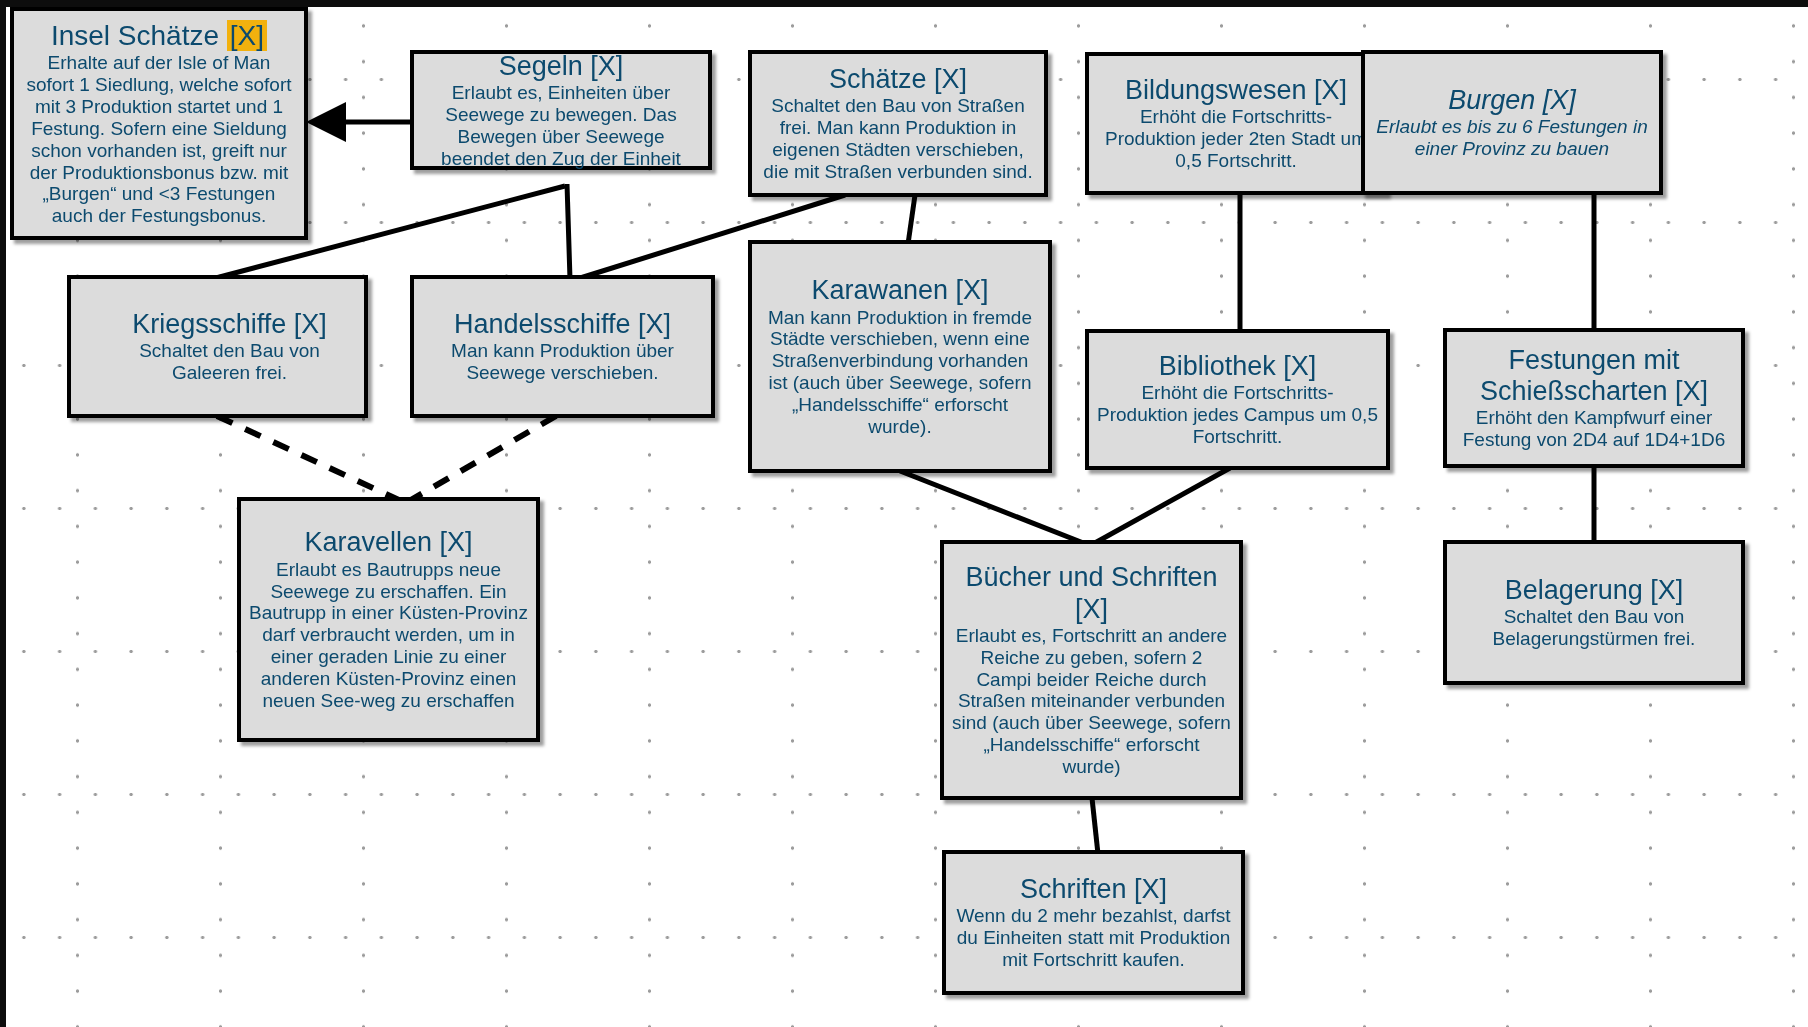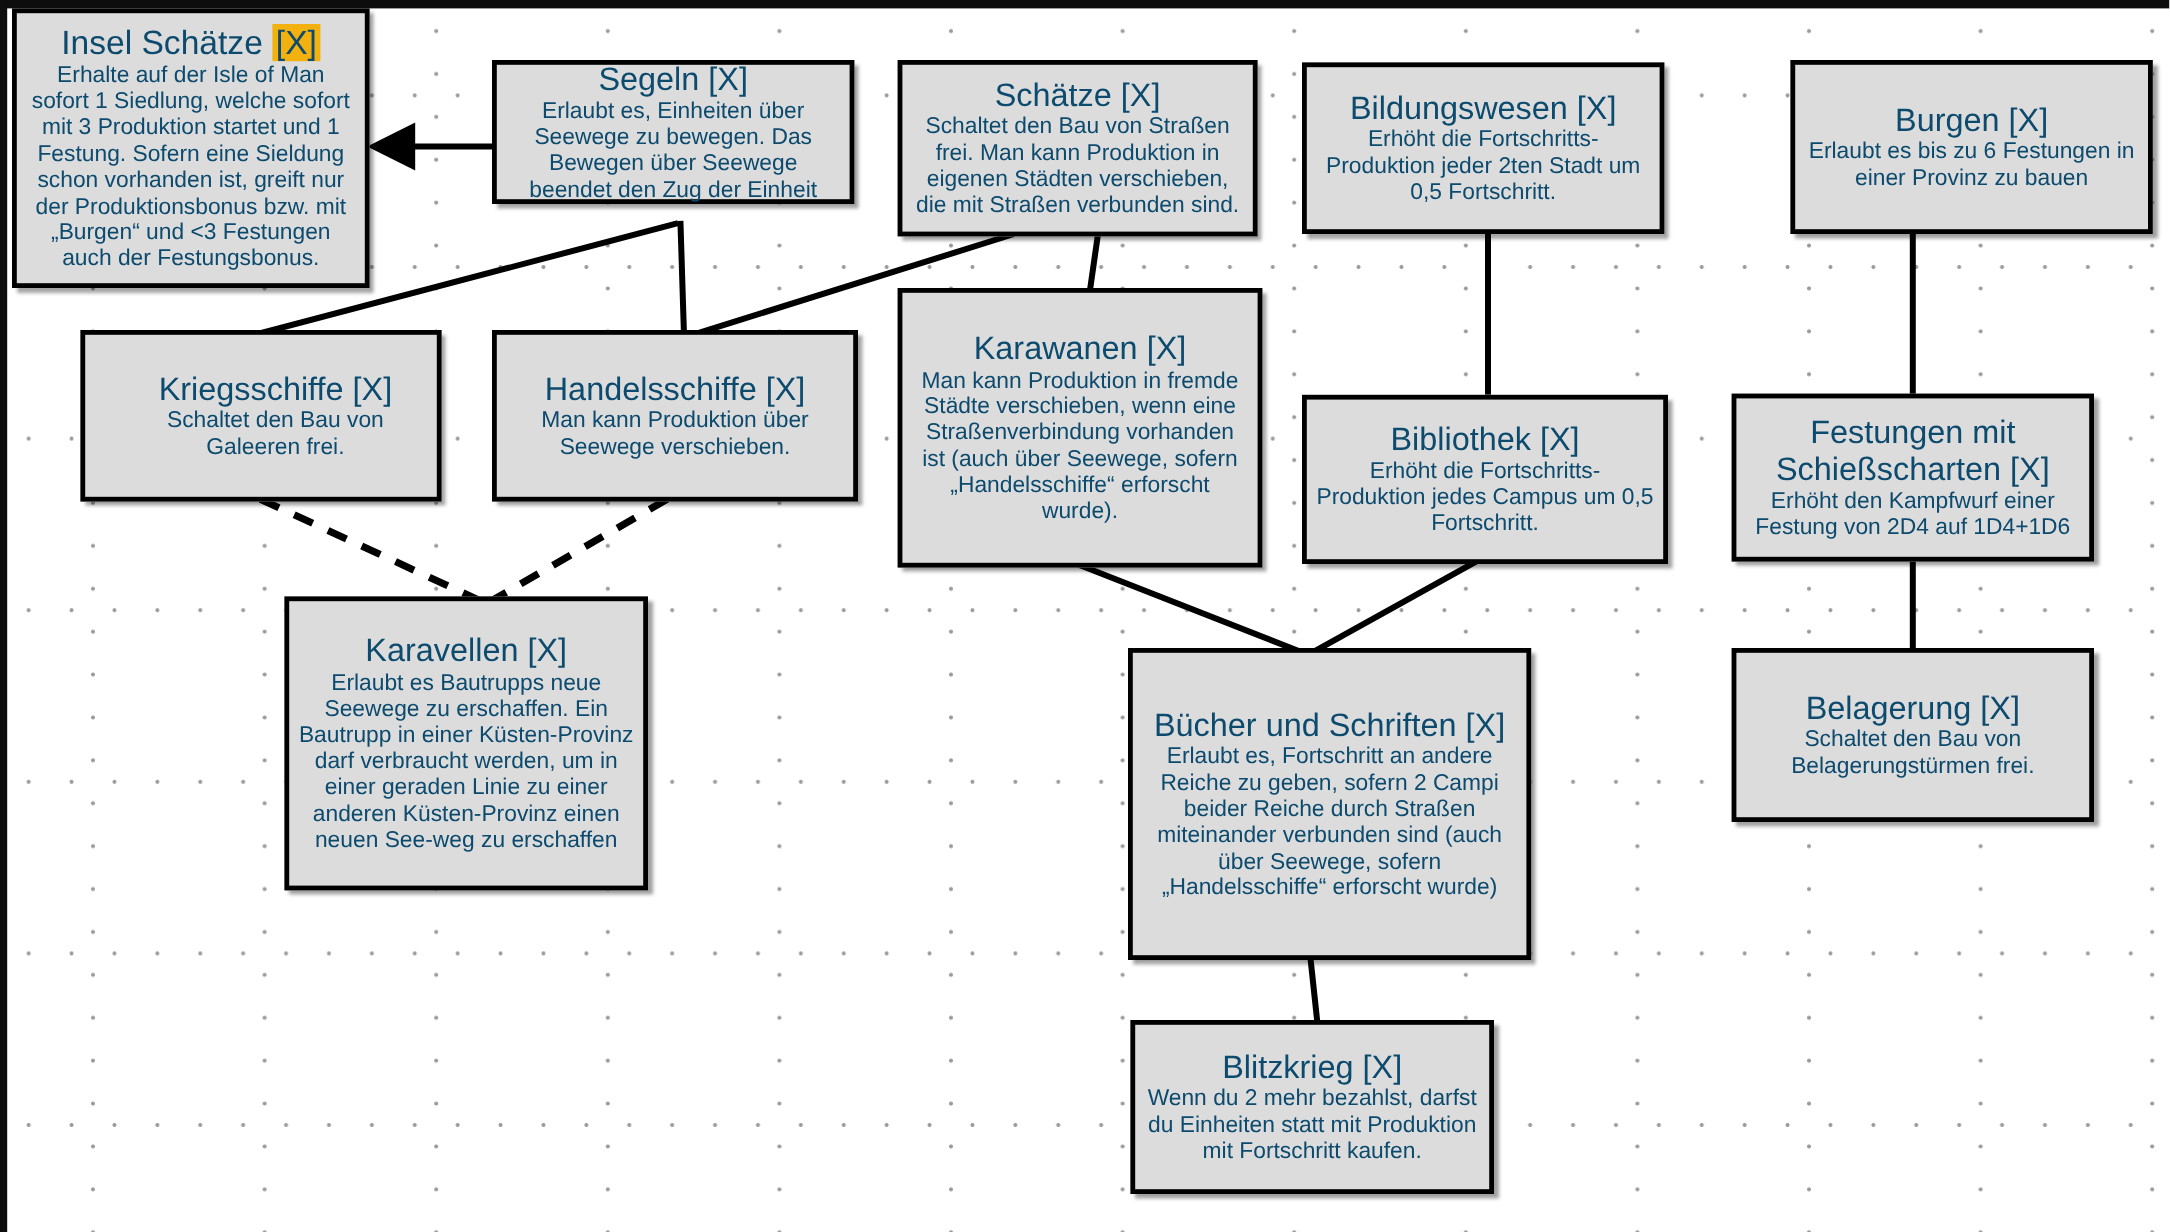--- a/index.html
+++ b/index.html
@@ -67,21 +67,21 @@
   <div class="node" style="left:748px;top:50px;width:300px;height:147px;">
     <div class="title">Schätze [X]</div>
     <div class="body">Schaltet den Bau von Straßen frei. Man kann Produktion in eigenen Städten verschieben, die mit Straßen verbunden sind.</div>
   </div>
 
   <div class="node" style="left:1085px;top:52px;width:302px;height:143px;">
     <div class="title">Bildungswesen [X]</div>
     <div class="body">Erhöht die Fortschritts-Produktion jeder 2ten Stadt um 0,5 Fortschritt.</div>
   </div>
 
-  <div class="node" style="left:1492px;top:50px;width:302px;height:145px;">
+  <div class="node" style="left:1361px;top:50px;width:302px;height:145px;font-style:italic;">
     <div class="title">Burgen [X]</div>
     <div class="body">Erlaubt es bis zu 6 Festungen in einer Provinz zu bauen</div>
   </div>
 
   <div class="node" style="left:67px;top:275px;width:301px;height:143px;padding-left:32px;">
     <div class="title">Kriegsschiffe [X]</div>
     <div class="body">Schaltet den Bau von Galeeren frei.</div>
   </div>
 
   <div class="node" style="left:410px;top:275px;width:305px;height:143px;">
@@ -102,30 +102,30 @@
   <div class="node" style="left:1443px;top:328px;width:302px;height:140px;">
     <div class="title">Festungen mit Schießscharten [X]</div>
     <div class="body">Erhöht den Kampfwurf einer Festung von 2D4 auf 1D4+1D6</div>
   </div>
 
   <div class="node" style="left:237px;top:497px;width:303px;height:245px;">
     <div class="title">Karavellen [X]</div>
     <div class="body">Erlaubt es Bautrupps neue Seewege zu erschaffen. Ein Bautrupp in einer Küsten-Provinz darf verbraucht werden, um in einer geraden Linie zu einer anderen Küsten-Provinz einen neuen See-weg zu erschaffen</div>
   </div>
 
-  <div class="node" style="left:940px;top:540px;width:336px;height:260px;">
+  <div class="node" style="left:940px;top:540px;width:303px;height:260px;">
     <div class="title">Bücher und Schriften [X]</div>
     <div class="body">Erlaubt es, Fortschritt an andere Reiche zu geben, sofern 2 Campi beider Reiche durch Straßen miteinander verbunden sind (auch über Seewege, sofern „Handelsschiffe“ erforscht wurde)</div>
   </div>
 
   <div class="node" style="left:1443px;top:540px;width:302px;height:145px;">
     <div class="title">Belagerung [X]</div>
     <div class="body">Schaltet den Bau von Belagerungstürmen frei.</div>
   </div>
 
   <div class="node" style="left:942px;top:850px;width:303px;height:145px;">
-    <div class="title">Blitzkrieg [X]</div>
+    <div class="title">Schriften [X]</div>
     <div class="body">Wenn du 2 mehr bezahlst, darfst du Einheiten statt mit Produktion mit Fortschritt kaufen.</div>
   </div>
 
   <div class="bar-top"></div>
   <div class="bar-left"></div>
 </div>
 
 </body></html>

